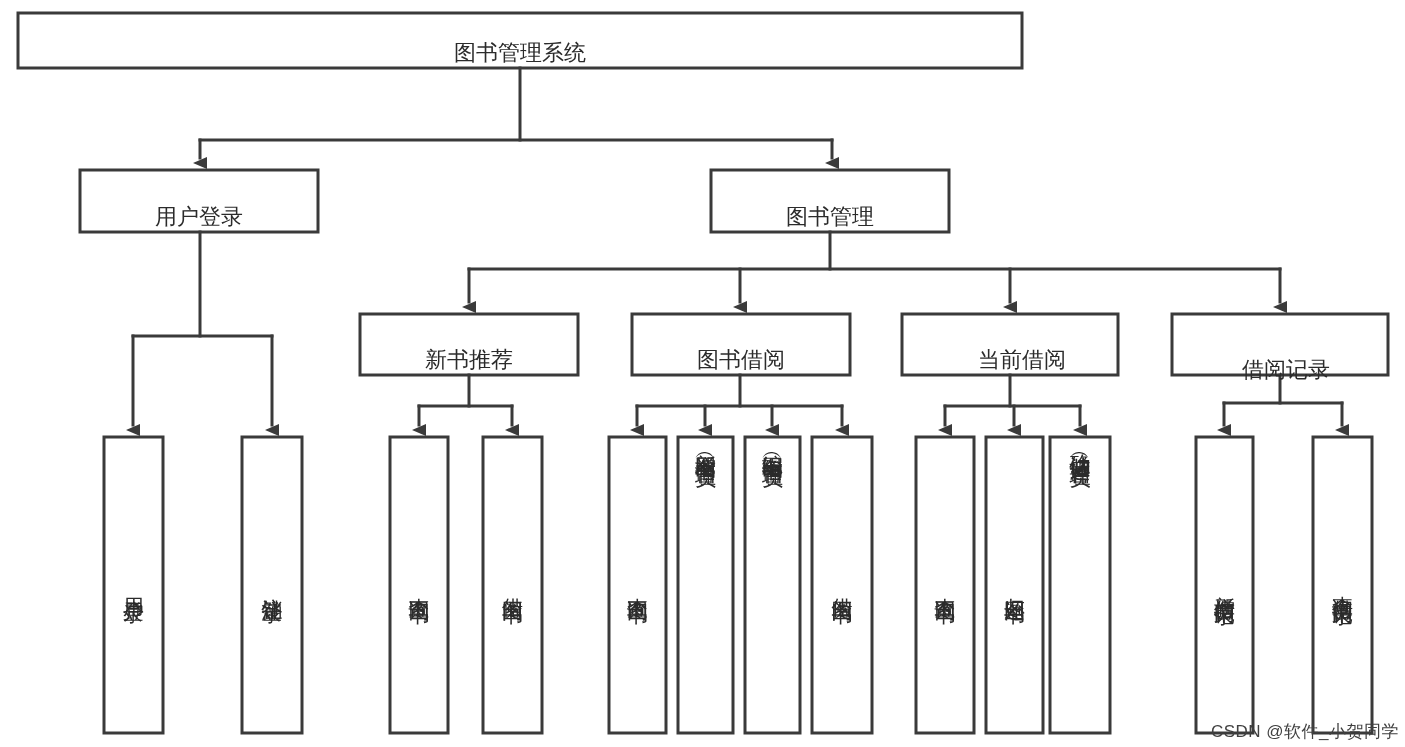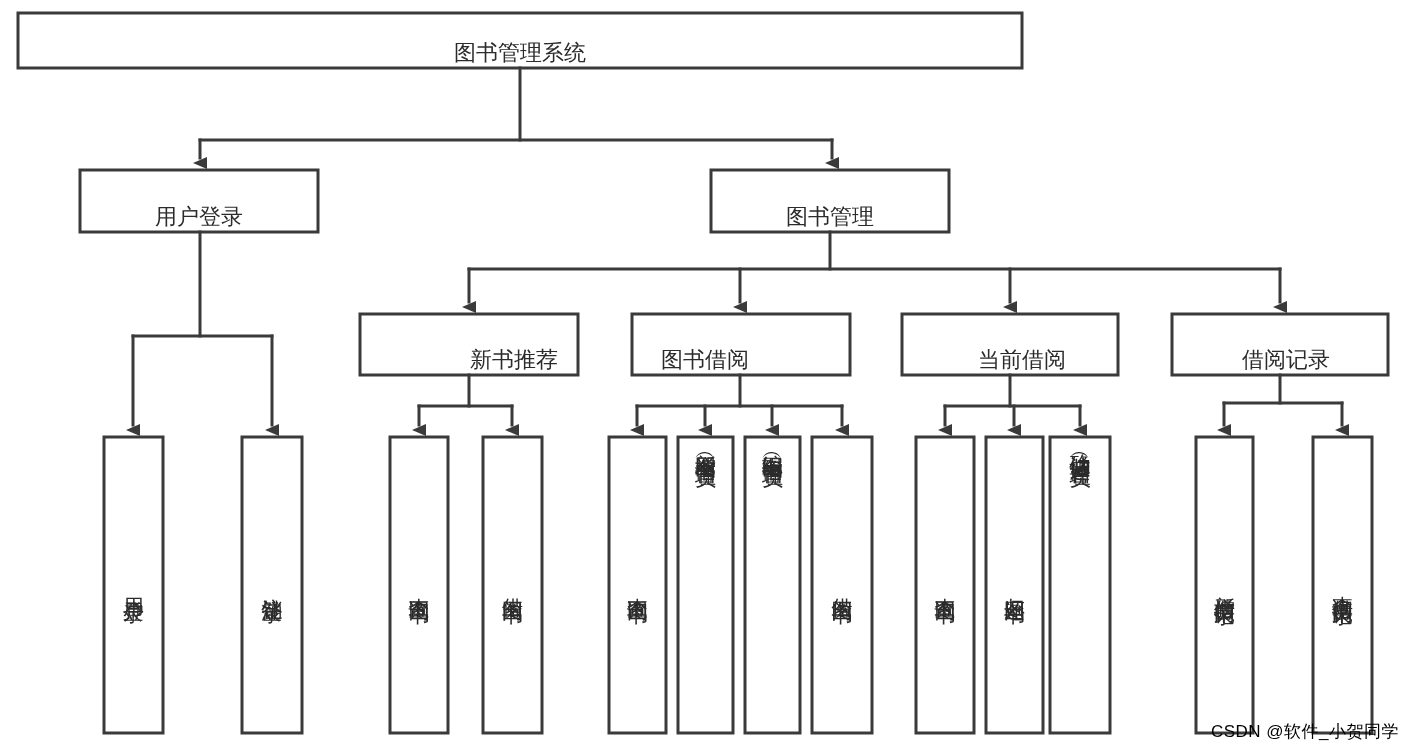--- a/index.html
+++ b/index.html
@@ -8,21 +8,21 @@
     width:1405px;height:747px;overflow:hidden;
   }
   #diagram-root{position:relative;width:1405px;height:747px;background:#ffffff;}
   svg.canvas{position:absolute;left:0;top:0;width:1405px;height:747px;}
   .node-box{fill:#ffffff;stroke:#3a3a3a;stroke-width:3;}
   .link-line{stroke:#3a3a3a;stroke-width:3;fill:none;stroke-linecap:square;}
   .arrow-head{fill:#3a3a3a;stroke:none;}
   .watermark{
     position:absolute;right:6px;bottom:4px;
     font-family:"Liberation Sans","DejaVu Sans",sans-serif;
-    font-size:17px;color:#000000;white-space:nowrap;letter-spacing:.5px;
+    font-size:17px;color:#404040;white-space:nowrap;letter-spacing:.5px;
   }
   .vlabel-wrap{
     position:absolute;display:flex;align-items:center;justify-content:center;
     pointer-events:none;
   }
   .vlabel-text{
     writing-mode:vertical-rl;text-orientation:upright;
     font-family:"Liberation Sans","DejaVu Sans",sans-serif;
     font-size:21px;color:#2b2b2b;line-height:1.05;letter-spacing:2px;
     white-space:nowrap;
@@ -121,30 +121,30 @@
     <span class="hlabel-text">图书管理系统</span>
   </div>
 
   <div class="hlabel-wrap" style="left:80px;top:170px;width:238px;height:62px;">
     <span class="hlabel-text">用户登录</span>
   </div>
   <div class="hlabel-wrap" style="left:711px;top:170px;width:238px;height:62px;">
     <span class="hlabel-text">图书管理</span>
   </div>
 
-  <div class="hlabel-wrap" style="left:360px;top:314px;width:218px;height:61px;margin-left:45px;">
+  <div class="hlabel-wrap" style="left:360px;top:314px;width:218px;height:61px;">
     <span class="hlabel-text">新书推荐</span>
   </div>
-  <div class="hlabel-wrap" style="left:596px;top:314px;width:218px;height:61px;">
+  <div class="hlabel-wrap" style="left:632px;top:314px;width:218px;height:61px;">
     <span class="hlabel-text">图书借阅</span>
   </div>
   <div class="hlabel-wrap" style="left:902px;top:314px;width:216px;height:61px;padding-left:12px;">
     <span class="hlabel-text">当前借阅</span>
   </div>
-  <div class="hlabel-wrap" style="left:1172px;top:314px;width:228px;height:61px;">
+  <div class="hlabel-wrap" style="left:1172px;top:324px;width:228px;height:61px;">
     <span class="hlabel-text">借阅记录</span>
   </div>
 
   <div class="vlabel-wrap" style="left:104px;top:437px;width:59px;height:296px;">
     <span class="vlabel-text">用户登录</span>
   </div>
   <div class="vlabel-wrap" style="left:242px;top:437px;width:60px;height:296px;">
     <span class="vlabel-text">注销登录</span>
   </div>
 

